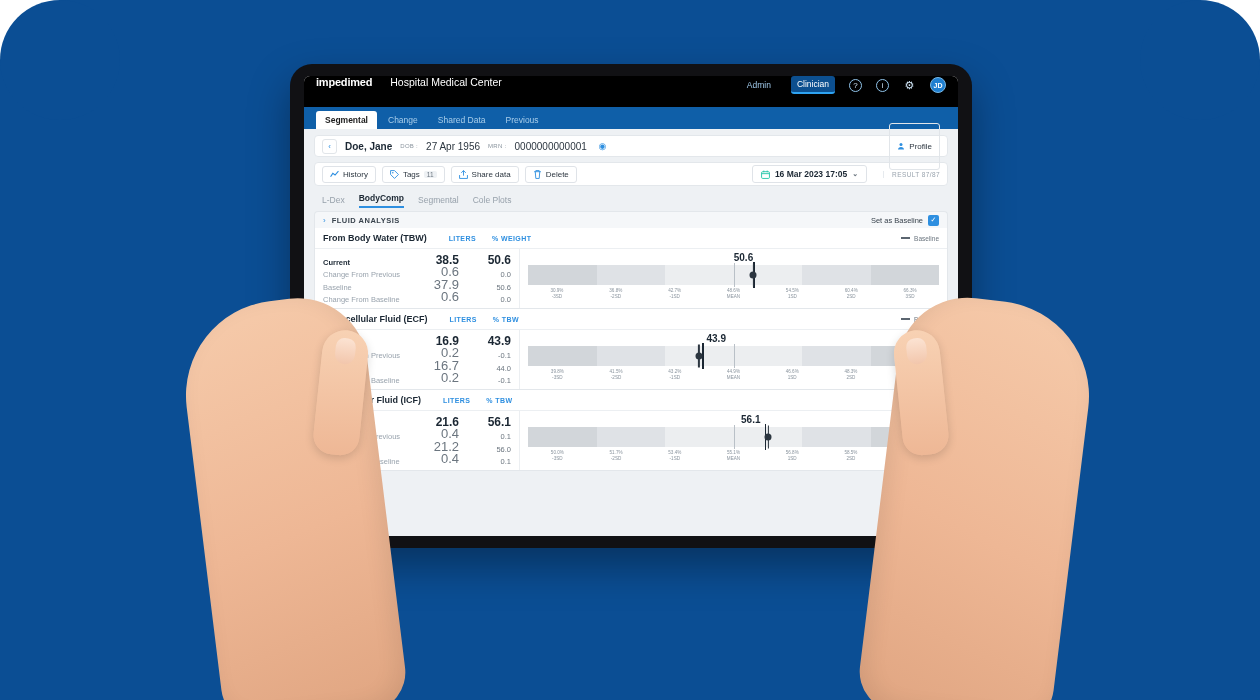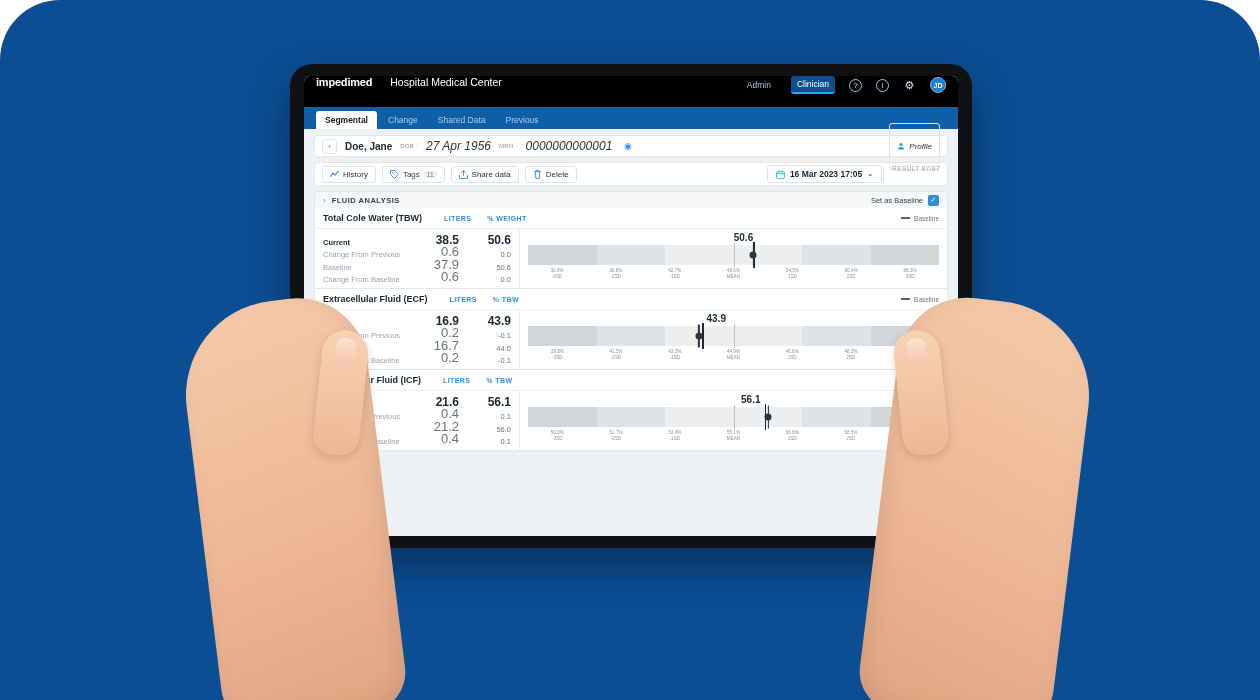--- a/index.html
+++ b/index.html
@@ -65,29 +65,29 @@
   
   .content { background:#eef1f4; padding:6px 10px 0 10px; height: calc(100% - 53px); }
 
   .card { background:#fff; border:1px solid #e3e7eb; border-radius:4px; }
 
   
   .patient-row { display:flex; align-items:center; height:22px; padding:0 7px; gap:8px; margin-bottom:5px;}
   .backbtn { width:15px;height:15px;border:1px solid #e1e5e9;border-radius:3px;display:flex;align-items:center;justify-content:center;color:#2e8fe0;font-size:8px;}
   .pname { font-size:10px; font-weight:700; color:#1b2733;}
   .plabel { font-size:6px; color:#8a949e; letter-spacing:.3px;}
-  .pval { font-size:12px; color:#2c3640;font-style:italic; }
+  .pval { font-size:10px; color:#2c3640; }
   .eyebtn { width:15px;height:15px;display:flex;align-items:center;justify-content:center;color:#2e8fe0;font-size:9px;}
-  .profilebtn { margin-left:auto; display:flex;align-items:center;gap:4px;border:1px solid #e1e5e9;border-radius:3px;padding:18px 7px;font-size:8px;color:#2c3640;font-style:italic;}
+  .profilebtn { margin-left:auto; display:flex;align-items:center;gap:4px;border:1px solid #e1e5e9;border-radius:3px;padding:18px 7px;font-size:8px;color:#2c3640;}
 
   
   .action-row { display:flex;align-items:center;height:24px;padding:0 7px;gap:6px;margin-bottom:5px;}
   .btn { display:flex;align-items:center;gap:4px;border:1px solid #dfe3e8;border-radius:3px;padding:3px 7px;font-size:8px;color:#2c3640;background:#fff;}
   .badge { background:#eef1f4;color:#6b757f;border-radius:2px;padding:0 3px;font-size:6.5px;}
-  .date-wrap { margin-left:auto; display:flex;gap:1px;}
+  .date-wrap { margin-left:auto; display:flex;align-items:center;gap:16px;}
   .datebtn { display:flex;align-items:center;gap:5px;border:1px solid #dfe3e8;border-radius:3px;padding:3px 8px;font-size:8.5px;color:#1b2733;font-weight:600;}
   .resulttxt { font-size:6.5px;color:#9aa4ae;letter-spacing:.4px;padding-left:8px;border-left:1px solid #e6eaee;}
 
   
   .subtabs { display:flex;align-items:flex-end;gap:14px;padding:0 8px;height:17px;}
   .stab { font-size:8.5px;color:#97a1ab;padding-bottom:3px;}
   .stab.active { color:#1b2733;font-weight:700;border-bottom:2px solid #2e8fe0;}
 
   
   .panel { margin-top:3px; }
@@ -244,34 +244,40 @@
                   <path d="M1 6.5h14" stroke="#20c5a8" stroke-width="1.6"></path>
                   <path d="M5 1v3M11 1v3" stroke="#20c5a8" stroke-width="1.6"></path>
                 </svg>
               <span>16 Mar 2023 17:05</span>
               <span style="font-size:7px;color:#6b757f">⌄</span>
             </span>
             <span class="resulttxt">RESULT 87/87</span>
           </span>
         </div>
 
+        <div class="subtabs">
+          <span class="stab">L-Dex</span>
+          <span class="stab active">BodyComp</span>
+          <span class="stab">Segmental</span>
+          <span class="stab">Cole Plots</span>
+        </div>
 
         <div class="panel">
           <div class="panel-head">
             <span class="chev">›</span>
             <span class="panel-title">FLUID ANALYSIS</span>
             <span class="baseline-set">
               <span>Set as Baseline</span>
               <span class="chk">✓</span>
             </span>
           </div>
           <div id="metrics">
               <div class="metric">
                 <div class="metric-head">
-                  <span class="metric-name">Total Cole Water (TBW)</span>
+                  <span class="metric-name">From Body Water (TBW)</span>
                   <span class="unit">LITERS</span>
                   <span class="unit" style="margin-left: 16px;">% WEIGHT</span>
                   <span class="legend">
                     <i class="line"></i>
                     <span>Baseline</span>
                   </span>
                 </div>
                 <div class="metric-body">
                   <div class="rows">
                     <div class="row cur">

